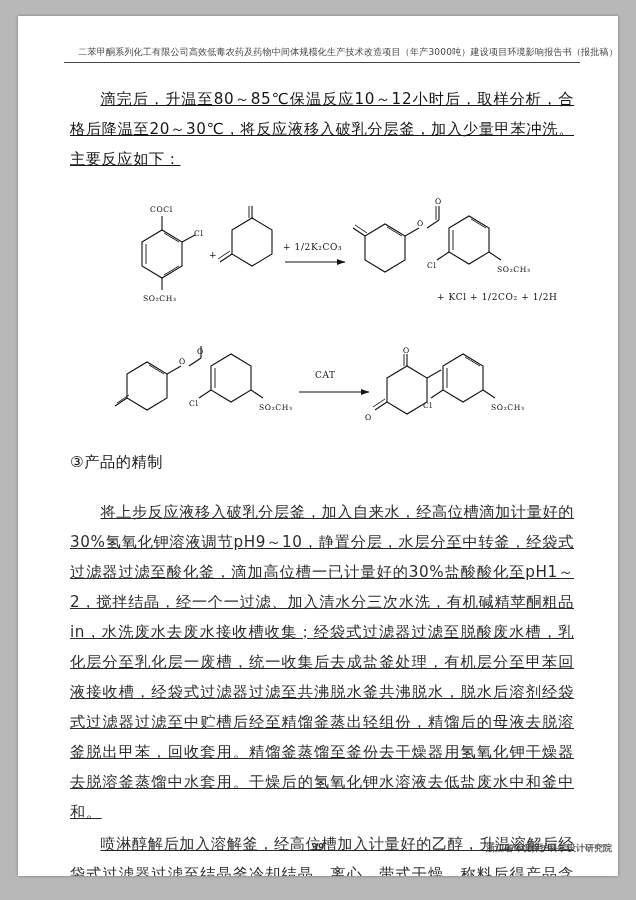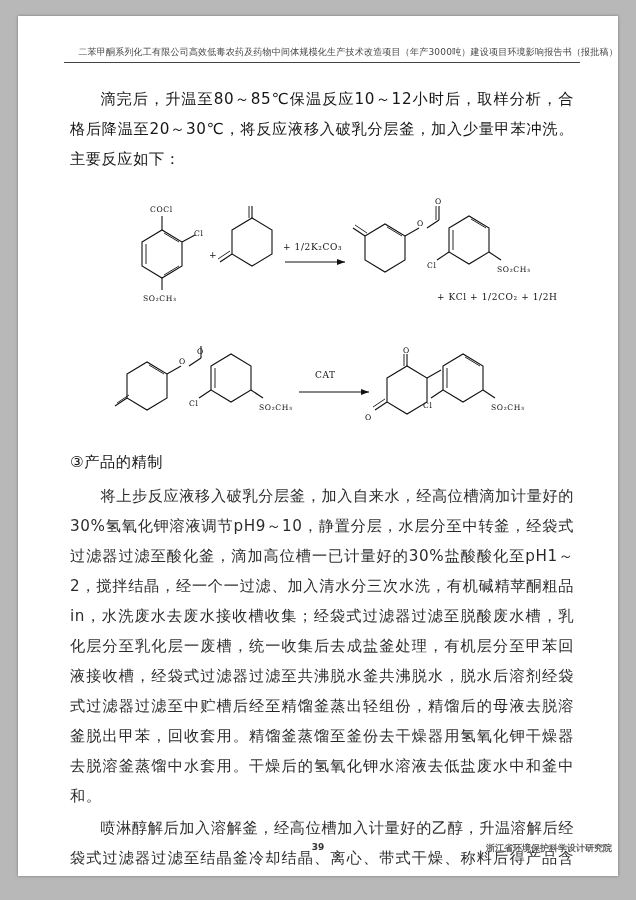--- a/index.html
+++ b/index.html
@@ -60,24 +60,25 @@
     color: #161616;
     text-align: justify;
     letter-spacing: 0.6px;
   }
   .para {
     margin: 0 0 2px 0;
     filter: blur(0.28px);
   }
   .para.indent {
     text-indent: 2em;
+    text-decoration: underline;
   }
   .para.sub {
     margin-top: 6px;
-    margin-bottom: 4px;
+    margin-bottom: 20px;
   }
   .para.heavy {
     filter: blur(0.5px);
     opacity: 0.92;
   }
   
   .scheme {
     position: relative;
     height: 160px;
     margin: 6px 0 4px 0;

